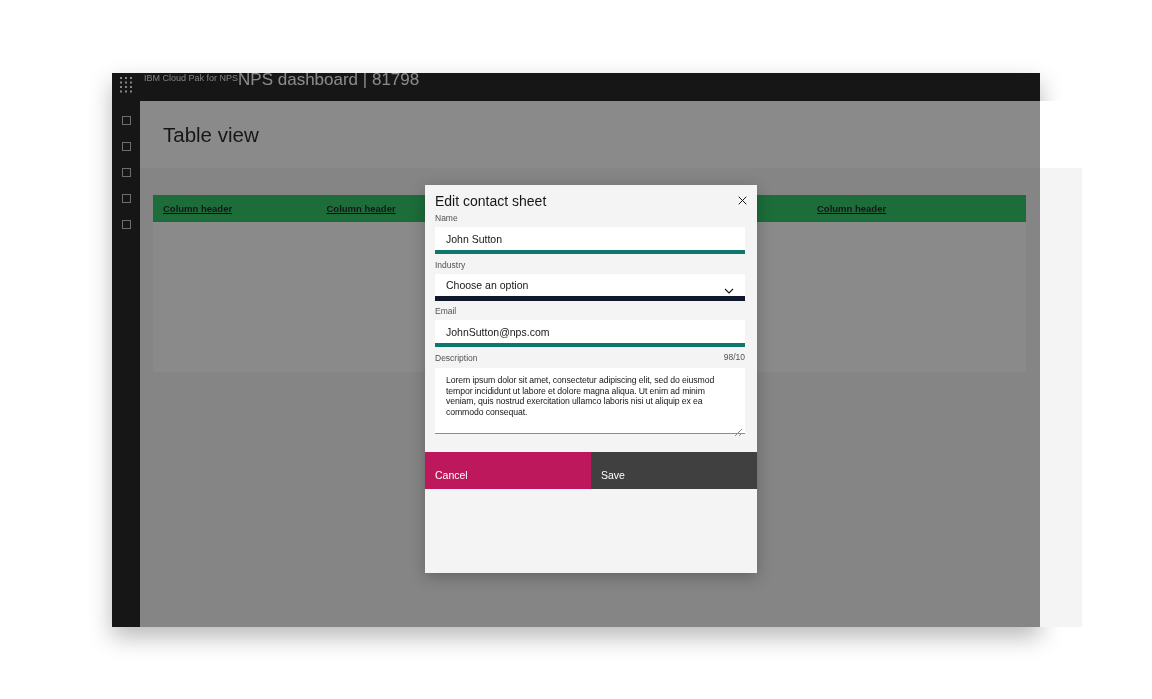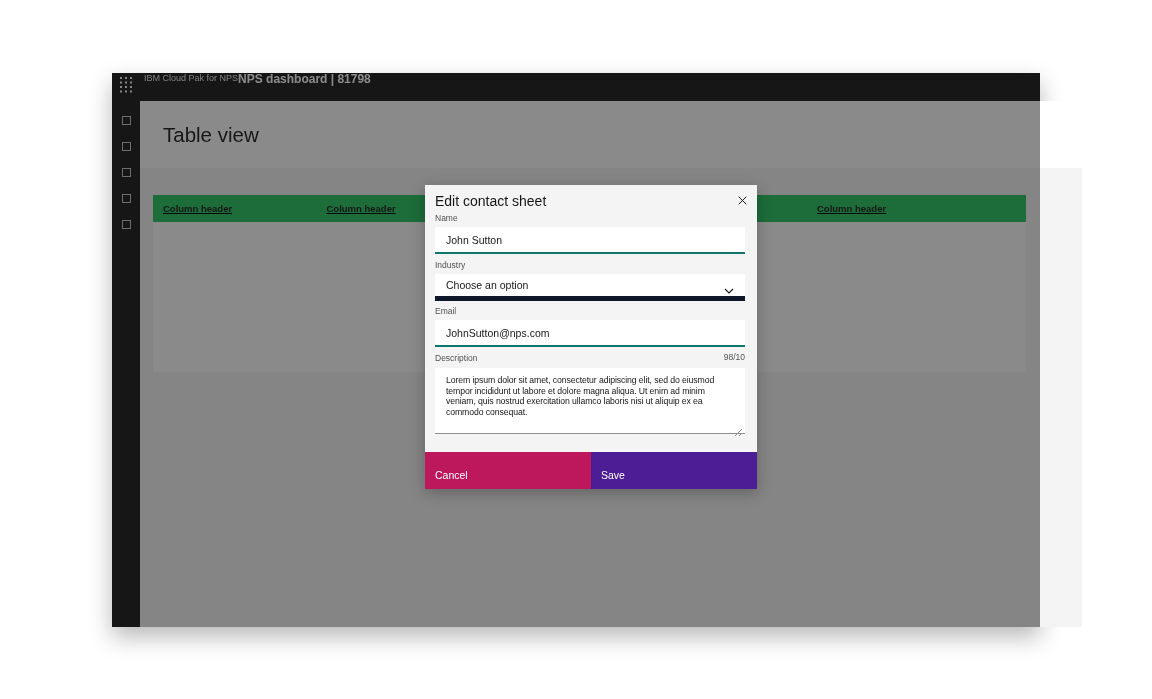--- a/index.html
+++ b/index.html
@@ -10,21 +10,21 @@
             background:#ffffff; box-shadow:0 10px 22px rgba(0,0,0,0.28); }
 
   
   .app-header { position:absolute; left:0; top:0; width:100%; height:28px;
                 background:#161616; display:flex; align-items:stretch; }
   .switcher-btn { width:28px; height:28px; display:flex; align-items:center;
                   justify-content:center; cursor:pointer; }
   .header-text { display:flex; flex-direction:row; justify-content:center;
                  padding-left:4px; }
   .product-line { font-size:9px; line-height:11px; color:#e8e8e8; }
-  .app-title    { font-size:12px; line-height:13px; font-weight:bold; color:#ffffff; }
+  .app-title    { font-size:17px; line-height:13px; font-weight:normal; color:#ffffff; }
 
   
   .sidenav { position:absolute; left:0; top:28px; width:28px; height:526px;
              background:#161616; display:flex; flex-direction:column;
              align-items:center; padding-top:15px; gap:17px; }
   .nav-item { width:9px; height:9px; cursor:pointer; }
   .nav-square { width:9px; height:9px; border:1px solid #c6c6c6; }
 
   
   .main { position:absolute; left:28px; top:28px; width:942px; height:526px;
@@ -38,31 +38,31 @@
                 height:27px; background:#22c55e; align-items:center;text-decoration:underline; }
   .th { font-size:9.5px; font-weight:bold; color:#161616; padding-left:10px;
         white-space:nowrap; overflow:hidden; }
   .table-body { height:150px; background:#ffffff; }
 
   
   .overlay { position:absolute; left:0; top:0; width:928px; height:554px;
              background:rgba(22,22,22,0.5); }
 
   
-  .modal { position:absolute; left:313px; top:112px; width:332px; height:304px;
+  .modal { position:absolute; left:313px; top:112px; width:332px; height:388px;
            background:#f4f4f4; box-shadow:0 4px 14px rgba(0,0,0,0.25); }
   .modal-title { position:absolute; left:10px; top:7px; font-size:14px;
                  line-height:18px; color:#161616; font-weight:400; }
   .modal-close { position:absolute; right:4px; top:4px; width:22px; height:22px;
                  display:flex; align-items:center; justify-content:center;
                  background:none; border:none; cursor:pointer; }
   .field-label { position:absolute; left:10px; font-size:8.5px; line-height:10px;
                  color:#525252; }
   .txt-input { position:absolute; left:10px; width:310px; height:27px;
-               background:#ffffff; border:none; border-bottom:2px solid #0f766e;
+               background:#ffffff; border:none; border-bottom:4px solid #0f766e;
                padding:0 10px 0 11px; font-family:inherit; font-size:10.5px;
                color:#161616; outline:none; }
   .dropdown { position:absolute; left:10px; width:310px; height:27px;
               background:#ffffff; border-bottom:5px solid #0f172a;
               display:flex; align-items:center; padding-left:11px;
               font-size:10.5px; color:#161616; cursor:pointer; }
   .dropdown .chev { position:absolute; right:11px; top:10px; }
   .char-counter { position:absolute; right:12px; font-size:8.5px; color:#525252; }
   .textarea { position:absolute; left:10px; top:183px; width:310px; height:66px;
               background:#ffffff; border:none; border-bottom:1px solid #8d8d8d;
@@ -70,21 +70,21 @@
               line-height:10.6px; letter-spacing:-0.1px; color:#161616;
               resize:none; overflow:hidden; outline:none; }
   .resize-handle { position:absolute; left:309px; top:238px; width:9px; height:9px;
                    pointer-events:none; }
   .modal-footer { position:absolute; left:0; top:267px; width:332px; height:37px;
                   display:flex; }
   .btn { width:166px; height:37px; border:none; color:#ffffff; font-family:inherit;
          font-size:10.5px; text-align:left; padding:8px 0 0 10px; cursor:pointer;
          display:block; }
   .btn-secondary { background:#be185d; }
-  .btn-primary   { background:#4c1d95; }
+  .btn-primary   { background:#404040; }
 </style>
 </head>
 <body>
 
 <div class="window">
 
   <div class="app-header">
     <div class="switcher-btn">
       <span>
         <svg width="12" height="16" viewBox="0 0 12 16">

